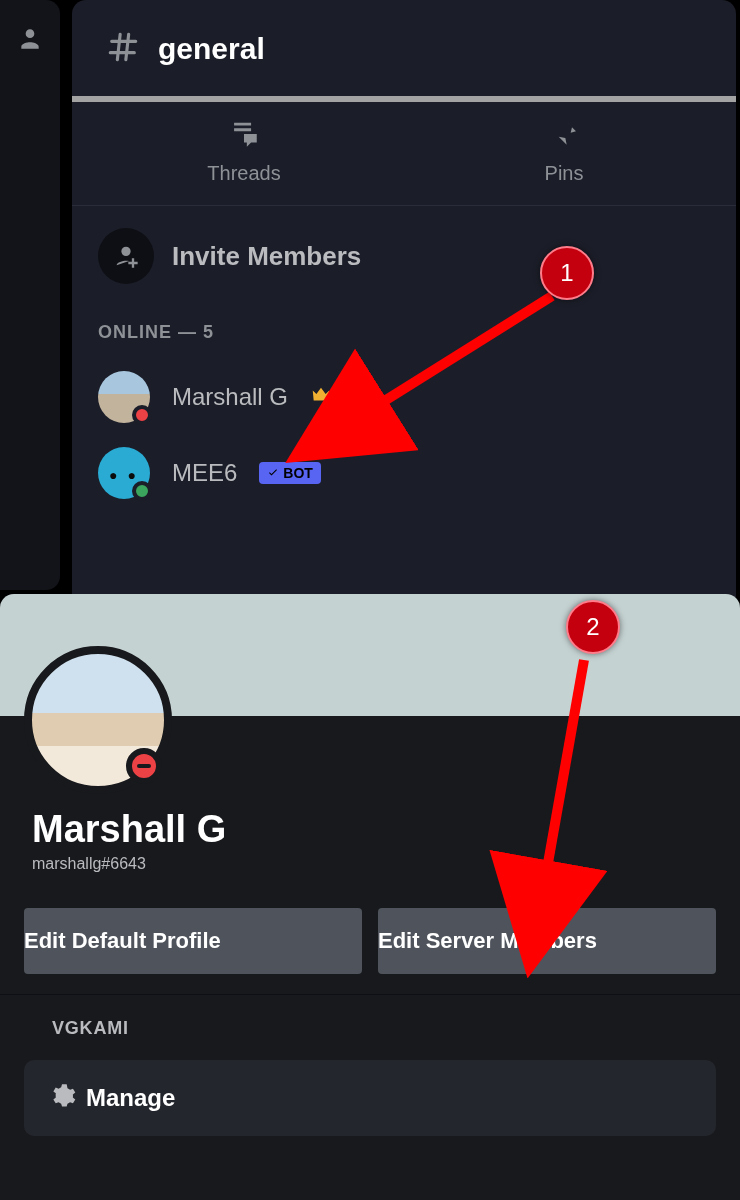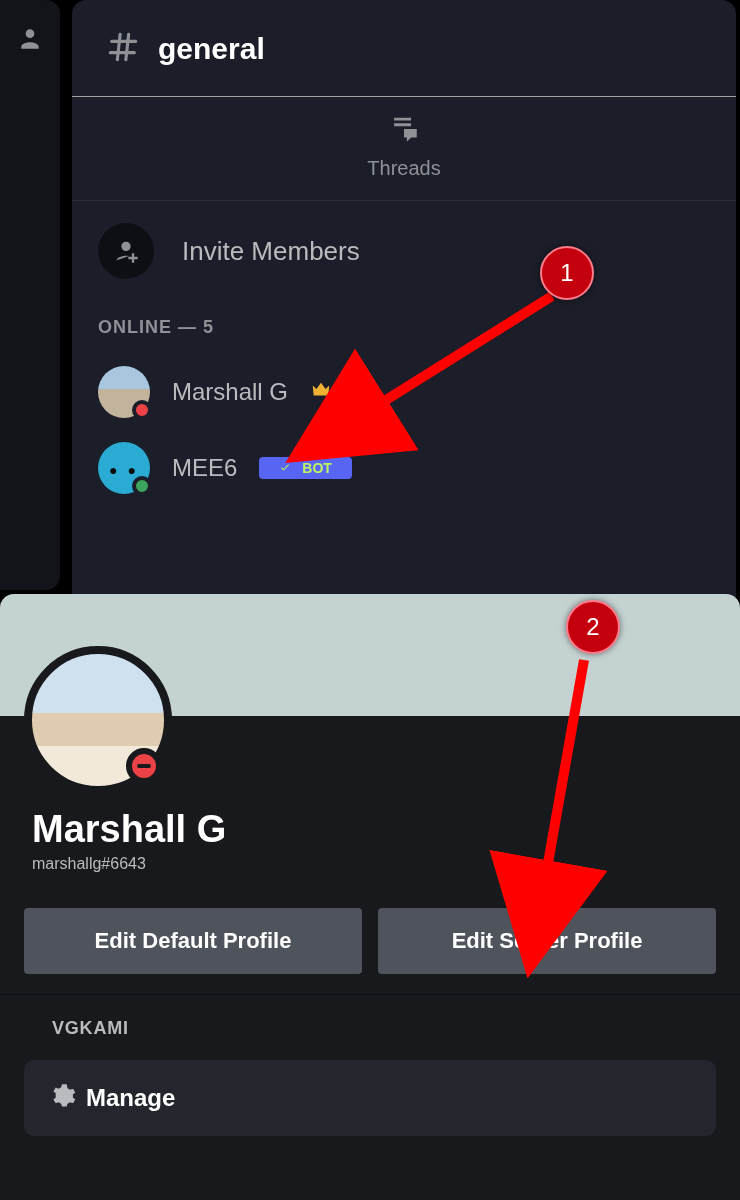--- a/index.html
+++ b/index.html
@@ -50,39 +50,40 @@
     gap: 18px;
     padding: 0 34px 28px 34px;
   }
   .channel-header .hash { color: #8e9297; }
   .channel-header .name { color: #fff; font-weight: 700; font-size: 30px; }
 
   .toolbar-row {
     display: flex;
     justify-content: space-around;
     padding: 14px 12px 20px 12px;
-    border-top: 1px solid #a3a3a3;
+    border-top: 6px solid #a3a3a3;
     border-bottom: 1px solid #2a2d39;
   }
   .tool-item {
     display: flex;
     flex-direction: column;
     align-items: center;
     gap: 10px;
     color: #8e9297;
     width: 25%;
   }
   .tool-item .icon-slot { height: 36px; display:flex; align-items:center; justify-content:center;}
   .tool-item .label { font-size: 20px; }
 
   .invite-row {
     display: flex;
     align-items: center;
-    gap: 28px;
+    gap: 18px;
     padding: 22px 26px;
+    font-weight: bold;
   }
   .invite-circle {
     width: 56px; height: 56px;
     border-radius: 50%;
     background: #0e0f14;
     display:flex;align-items:center;justify-content:center;
     color:#8e9297;
   }
   .invite-text { font-size: 26px; color:#b9bbbe; }
 
@@ -118,26 +119,26 @@
     position:absolute; right:-2px; bottom:-2px;
     width:20px;height:20px;border-radius:50%;
     border:4px solid #1b1d28;
   }
   .status-dnd{ background:#ed4245;}
   .status-online{ background:#3ba55d;}
   .member-name{ color:#b9bbbe; font-size:24px;}
   .crown{ color:#f0b132; font-size:20px;}
   .bot-badge{
     background:#5865f2;
-    color:#bef264;
+    color:#000000;
     font-size:14px;
     font-weight:700;
-    padding:3px 20px;
+    padding:3px 8px;
     border-radius:4px;
-    display:inline-flex;align-items:center;gap:11px;
+    display:inline-flex;align-items:center;gap:4px;
   }
   .home-indicator{
     position:absolute;
     bottom:6px;
     left:50%;
     transform:translateX(-50%);
     width:90px;height:6px;
     background:#4f5660;
     border-radius:3px;
   }
@@ -193,21 +194,21 @@
   }
   .profile-btn{
     flex:1;
     background:#4f545c;
     color:#fff;
     font-size:22px;
     font-weight:700;
     padding:20px 0;
     border:none;
     border-radius:4px;
-    text-align:center;
+    text-align:left;
   }
 
   .section-divider{
     position:absolute;
     left:0;right:0;top:400px;
     border-top:1px solid #0e0f14;
   }
 
   .server-section-label{
     position:absolute;
@@ -268,20 +269,28 @@
 
   <div class="toolbar-row">
     <div class="tool-item">
       <span class="icon-slot">
         <svg width="34" height="34" viewBox="0 0 24 24" fill="currentColor">
             <path d="M5 4h12v2H5zm0 4h12v2H5zm7 4h9v6h-4l-3 3v-3h-2z"></path>
           </svg>
       </span>
       <span class="label">Threads</span>
     </div>
+    <div class="tool-item">
+      <span class="icon-slot">
+        <svg width="32" height="32" viewBox="0 0 24 24" fill="currentColor">
+            <path d="M14 3l7 7-4 1-4 4 1 5-3-3-6 6 6-6-3-3 5 1 4-4 1-4z" transform="rotate(0 12 12)"></path>
+          </svg>
+      </span>
+      <span class="label">Pins</span>
+    </div>
   </div>
 
   <div class="invite-row">
     <div class="invite-circle">
       <svg width="28" height="28" viewBox="0 0 24 24" fill="currentColor">
           <path d="M12 12a4 4 0 100-8 4 4 0 000 8zm-8 8c0-2.7 5.3-4 8-4 .8 0 1.7.1 2.6.3M19 14v3h3v2h-3v3h-2v-3h-3v-2h3v-3h2z"></path>
         </svg>
     </div>
     <span class="invite-text">Invite Members</span>
   </div>
@@ -322,21 +331,21 @@
   <div class="profile-avatar-big">
     <div class="status-dnd-big"></div>
   </div>
   <div class="profile-text">
     <div class="profile-display">Marshall G</div>
     <div class="profile-tag">marshallg#6643</div>
   </div>
 
   <div class="button-row">
     <button class="profile-btn">Edit Default Profile</button>
-    <button class="profile-btn">Edit Server Profile</button>
+    <button class="profile-btn">Edit Server Members</button>
   </div>
 
   <div class="section-divider"></div>
 
   <div class="server-section-label">VGKAMI</div>
 
   <div class="manage-row">
     <span class="gear">
       <svg width="28" height="28" viewBox="0 0 24 24" fill="currentColor">
           <path d="M12 8a4 4 0 100 8 4 4 0 000-8zm9.4 4a7.7 7.7 0 00-.1-1.3l2.1-1.6-2-3.4-2.5 1a7.6 7.6 0 00-2.2-1.3L16 2h-4l-.7 2.4a7.6 7.6 0 00-2.2 1.3l-2.5-1-2 3.4 2.1 1.6A7.7 7.7 0 006.6 12c0 .4 0 .9.1 1.3L4.6 14.9l2 3.4 2.5-1c.7.5 1.4 1 2.2 1.3L12 21h4l.7-2.4a7.6 7.6 0 002.2-1.3l2.5 1 2-3.4-2.1-1.6c.1-.4.1-.9.1-1.3z"></path>

